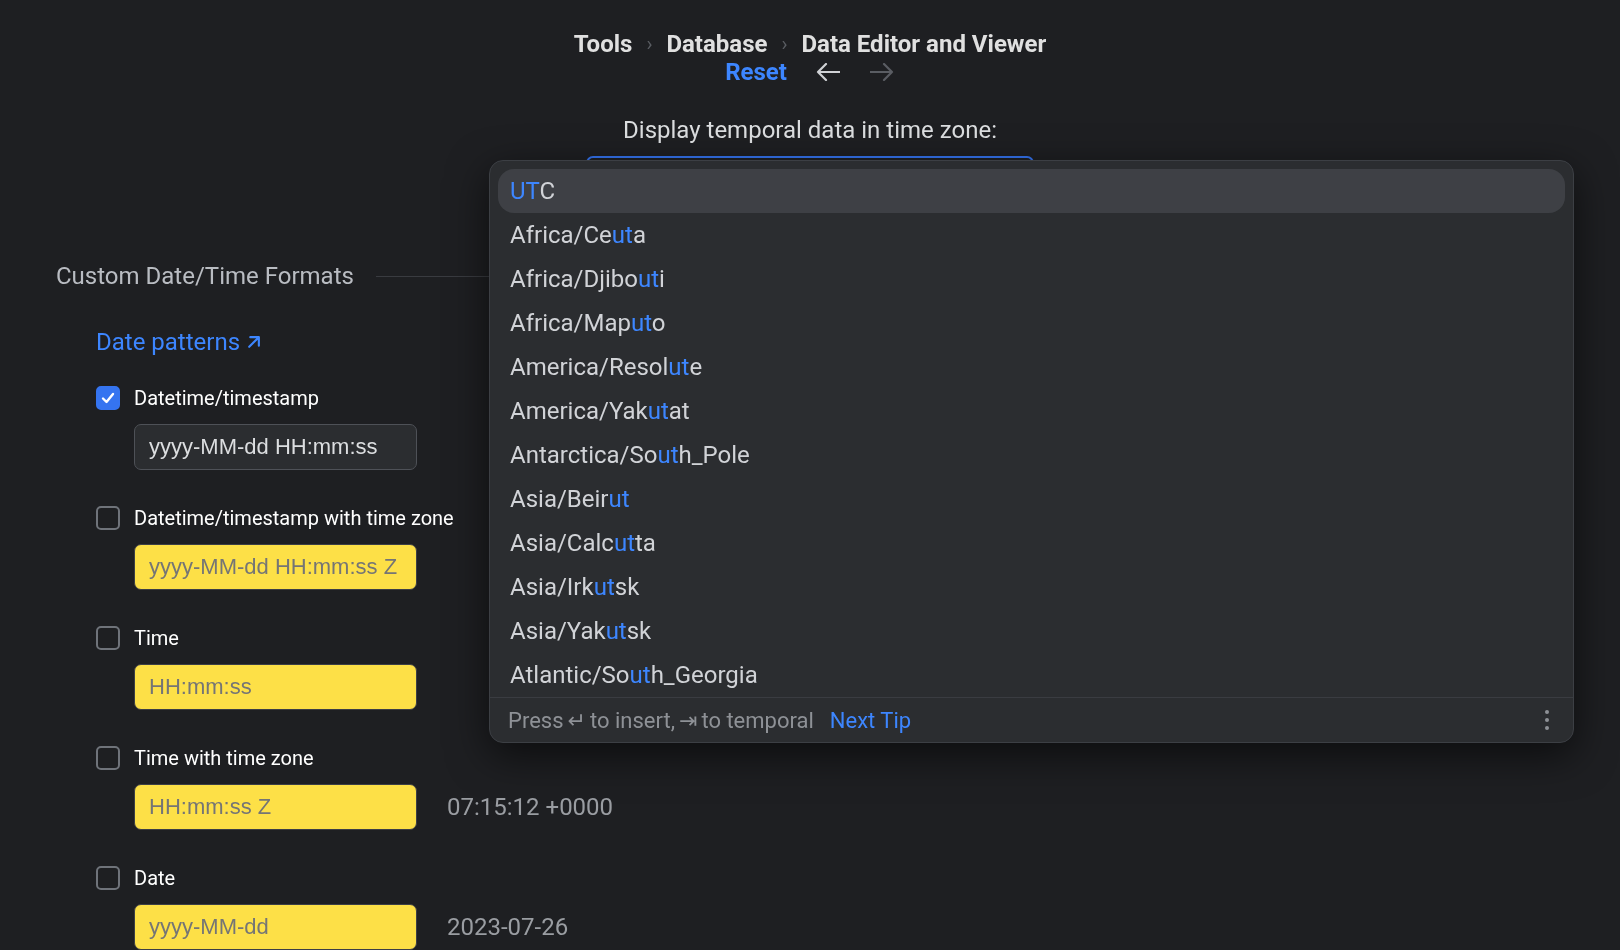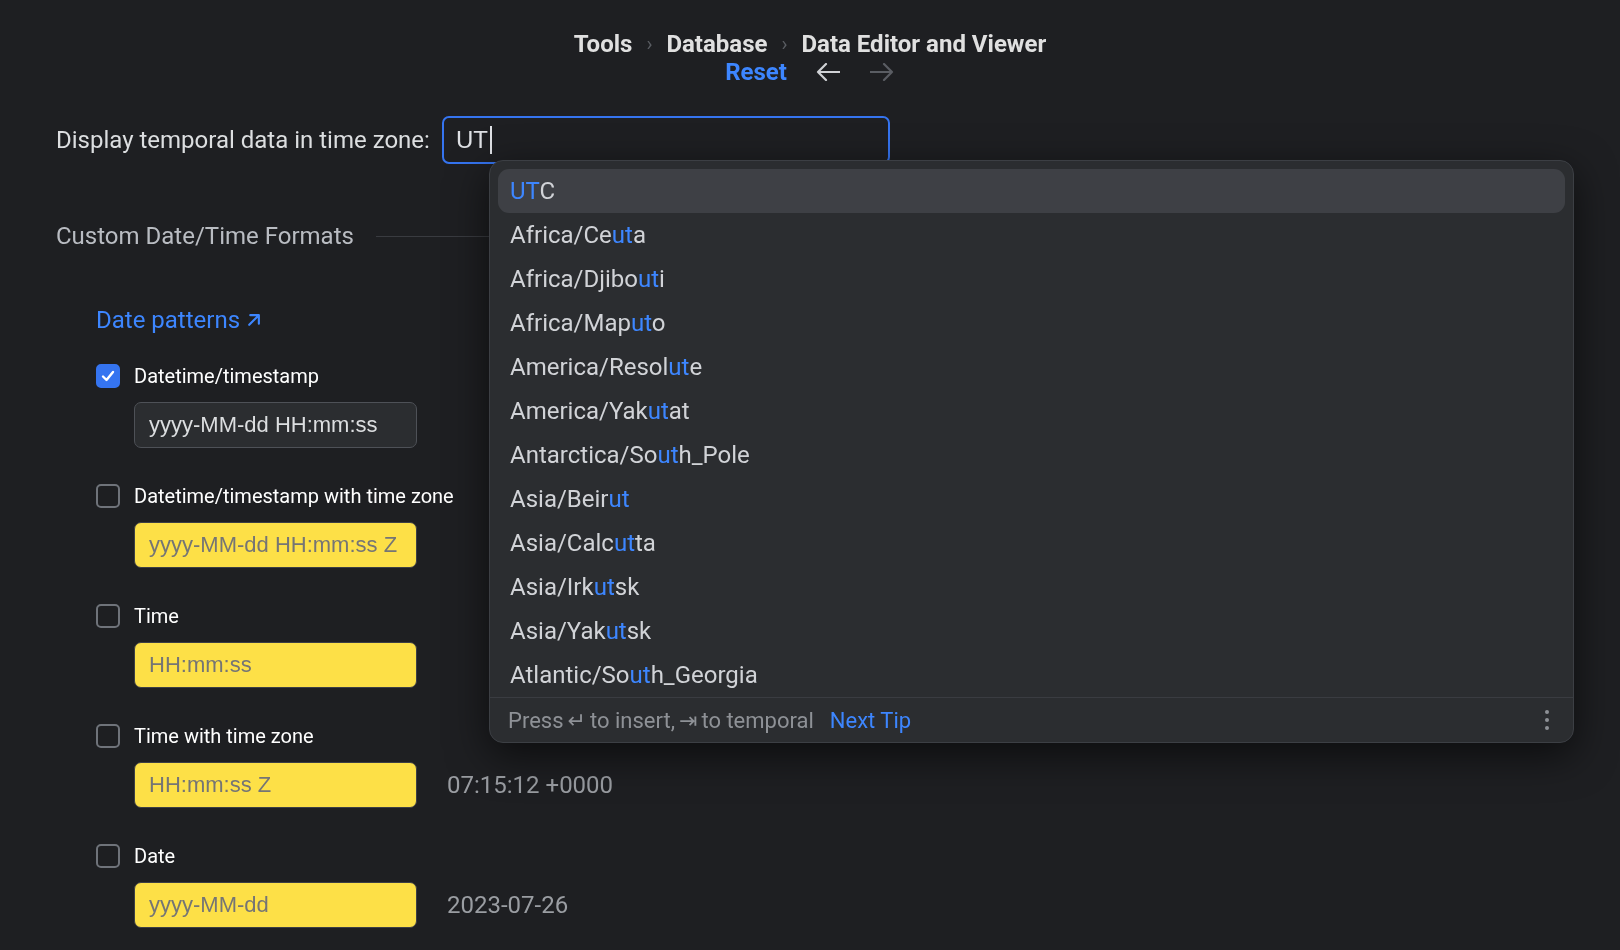--- a/index.html
+++ b/index.html
@@ -58,20 +58,21 @@
     }
     .content {
       padding: 10px 56px 0 56px;
       position: relative;
     }
     .row-tz {
       display: flex;
       align-items: center;
       gap: 12px;
       margin-bottom: 58px;
+      flex-direction: column;
     }
     .tz-label {
       color: #dcdee0;
       font-size: 24px;
     }
     .tz-input-wrap {
       position: relative;
     }
     .tz-input {
       width: 448px;
@@ -108,21 +109,21 @@
       flex: 1 1 auto;
       height: 1px;
       background: #393b40;
     }
     .link {
       color: #3d86ff;
       font-size: 24px;
       display: inline-flex;
       align-items: center;
       gap: 6px;
-      margin: 56px 0 22px 40px;
+      margin: 38px 0 22px 40px;
       text-align: center;
     }
     .link svg { flex-shrink: 0; }
 
     .opt-row {
       display: flex;
       align-items: center;
       gap: 14px;
       margin: 8px 0 14px 40px;
     }
@@ -187,21 +188,21 @@
     }
     .dropdown-list {
       padding: 8px 8px 0 8px;
       max-height: 550px;
       overflow: hidden;
     }
     .dd-item {
       padding: 8px 12px;
       font-size: 24px;
       color: #d1d3d7;
-      border-radius: 11px;
+      border-radius: 16px;
       cursor: pointer;
     }
     .dd-item.selected {
       background: #3e4045;
     }
     .dd-item .hl { color: #3d86ff; }
     .dd-footer {
       display: flex;
       align-items: center;
       padding: 8px 18px;

